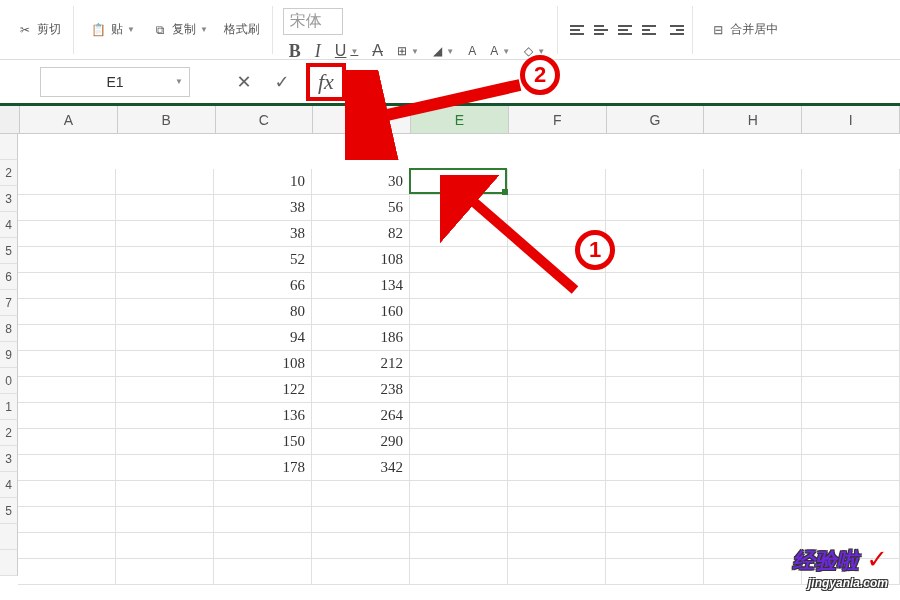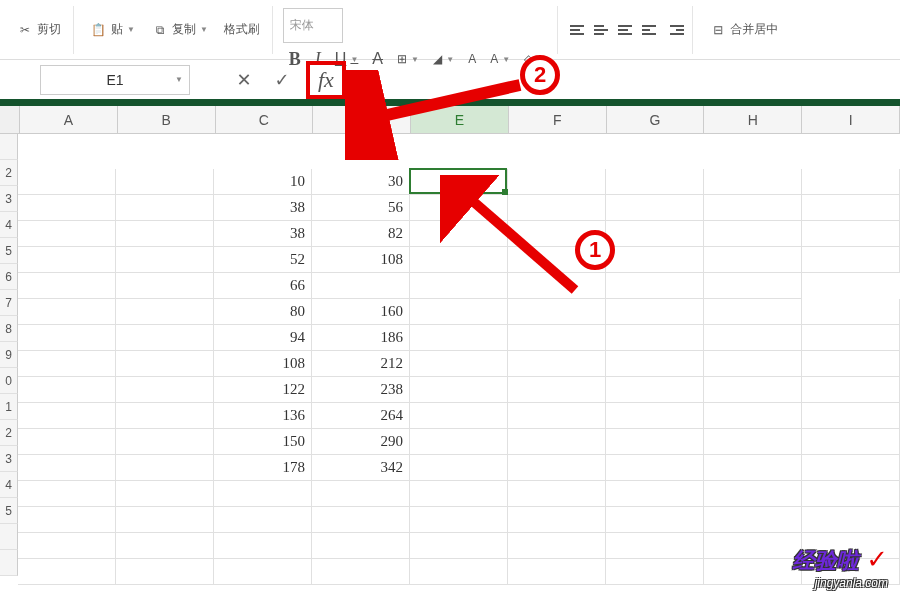--- a/index.html
+++ b/index.html
@@ -7,25 +7,25 @@
     
     .ribbon { height: 60px; border-bottom: 1px solid #ddd; display: flex; align-items: center; padding: 0 4px; gap: 4px; }
     .ribbon-group { display: flex; align-items: center; gap: 4px; padding: 0 6px; border-right: 1px solid #e5e5e5; height: 48px; }
     .ribbon-btn { display: flex; align-items: center; gap: 3px; padding: 4px 6px; cursor: pointer; color: #555; font-size: 12px; }
     .icon-sq { width: 18px; height: 18px; display: inline-flex; align-items: center; justify-content: center; }
     .btn-bold { font-weight: bold; font-size: 18px; font-family: "Times New Roman"; }
     .btn-italic { font-style: italic; font-size: 18px; font-family: "Times New Roman"; }
     .btn-underline { text-decoration: underline; font-size: 16px; }
     .btn-strike { text-decoration: line-through; font-size: 16px; }
     .dropdown-arrow { font-size: 8px; color: #888; margin-left: 1px; }
-    .font-dropdown { border: 1px solid #ccc; padding: 8px 6px; background: #fff; color: #999; font-size: 12px; min-width: 60px; }
+    .font-dropdown { border: 1px solid #ccc; padding: 2px 6px; background: #fff; color: #999; font-size: 16px; min-width: 60px; }
     .align-btn { width: 22px; height: 22px; display: flex; flex-direction: column; justify-content: center; gap: 2px; padding: 2px; cursor: pointer; }
     .align-line { height: 2px; background: #555; }
     
-    .formula-bar { height: 46px; display: flex; align-items: center; border-bottom: 7px solid #14532d; }
+    .formula-bar { height: 46px; display: flex; align-items: center; border-bottom: 3px solid #14532d; }
     .name-box { width: 150px; height: 30px; border: 1px solid #ccc; display: flex; align-items: center; justify-content: center; font-size: 14px; margin-left: 40px; position: relative; }
     .name-box::after { content: "▼"; font-size: 8px; color: #888; position: absolute; right: 6px; }
     .fb-controls { display: flex; align-items: center; gap: 10px; margin-left: 40px; }
     .fb-btn { width: 28px; height: 28px; display: flex; align-items: center; justify-content: center; font-size: 18px; color: #666; cursor: pointer; }
     .fx-box { border: 4px solid #e60000; padding: 2px 8px; font-style: italic; font-family: "Times New Roman"; font-size: 22px; color: #555; }
     
     .sheet-area { position: relative; }
     .col-headers { display: flex; height: 28px; }
     .row-header-spacer { width: 20px; border-right: 1px solid #ccc; border-bottom: 1px solid #ccc; background: #f0f0f0; }
     .col-header { width: 98px; border-right: 1px solid #ccc; border-bottom: 1px solid #ccc; display: flex; align-items: center; justify-content: center; background: #f5f5f5; font-size: 14px; color: #555; }
@@ -40,21 +40,21 @@
     
     .active-cell { position: absolute; border: 2px solid #2e7d32; pointer-events: none; }
     .active-handle { position: absolute; width: 6px; height: 6px; background: #2e7d32; right: -3px; bottom: -3px; }
     
     .annotation { position: absolute; pointer-events: none; }
     .circle-badge { width: 40px; height: 40px; border-radius: 50%; border: 5px solid #e60000; background: #fff; display: flex; align-items: center; justify-content: center; font-size: 22px; font-weight: bold; color: #e60000; }
     
     .watermark { position: absolute; right: 12px; bottom: 10px; text-align: right; pointer-events: none; }
     .wm-main { font-size: 22px; font-weight: bold; color: #6d28d9; text-shadow: -1px -1px 0 #333, 1px -1px 0 #333, -1px 1px 0 #333, 1px 1px 0 #333; font-style: italic; }
     .wm-check { color: #e60000; font-size: 26px; margin-left: 4px; }
-    .wm-sub { font-size: 12px; font-weight: normal; color: #fff; text-shadow: -1px -1px 0 #333, 1px -1px 0 #333, -1px 1px 0 #333, 1px 1px 0 #333; font-style: italic; }
+    .wm-sub { font-size: 12px; font-weight: bold; color: #fff; text-shadow: -1px -1px 0 #333, 1px -1px 0 #333, -1px 1px 0 #333, 1px 1px 0 #333; font-style: italic; }
   </style>
 </head>
 <body>
 
 <div class="ribbon">
   <div class="ribbon-group">
     <div class="ribbon-btn">
       <span class="icon-sq">✂</span>
       <span>剪切</span>
     </div>
@@ -236,20 +236,21 @@
           <div class="cell"></div>
           <div class="cell"></div>
           <div class="cell"></div>
           <div class="cell"></div>
           <div class="cell"></div>
         </div>
         <div class="row">
           <div class="cell"></div>
           <div class="cell"></div>
           <div class="cell">66</div>
+          <div class="cell">134</div>
           <div class="cell"></div>
           <div class="cell"></div>
           <div class="cell"></div>
           <div class="cell"></div>
           <div class="cell"></div>
         </div>
         <div class="row">
           <div class="cell"></div>
           <div class="cell"></div>
           <div class="cell">80</div>

